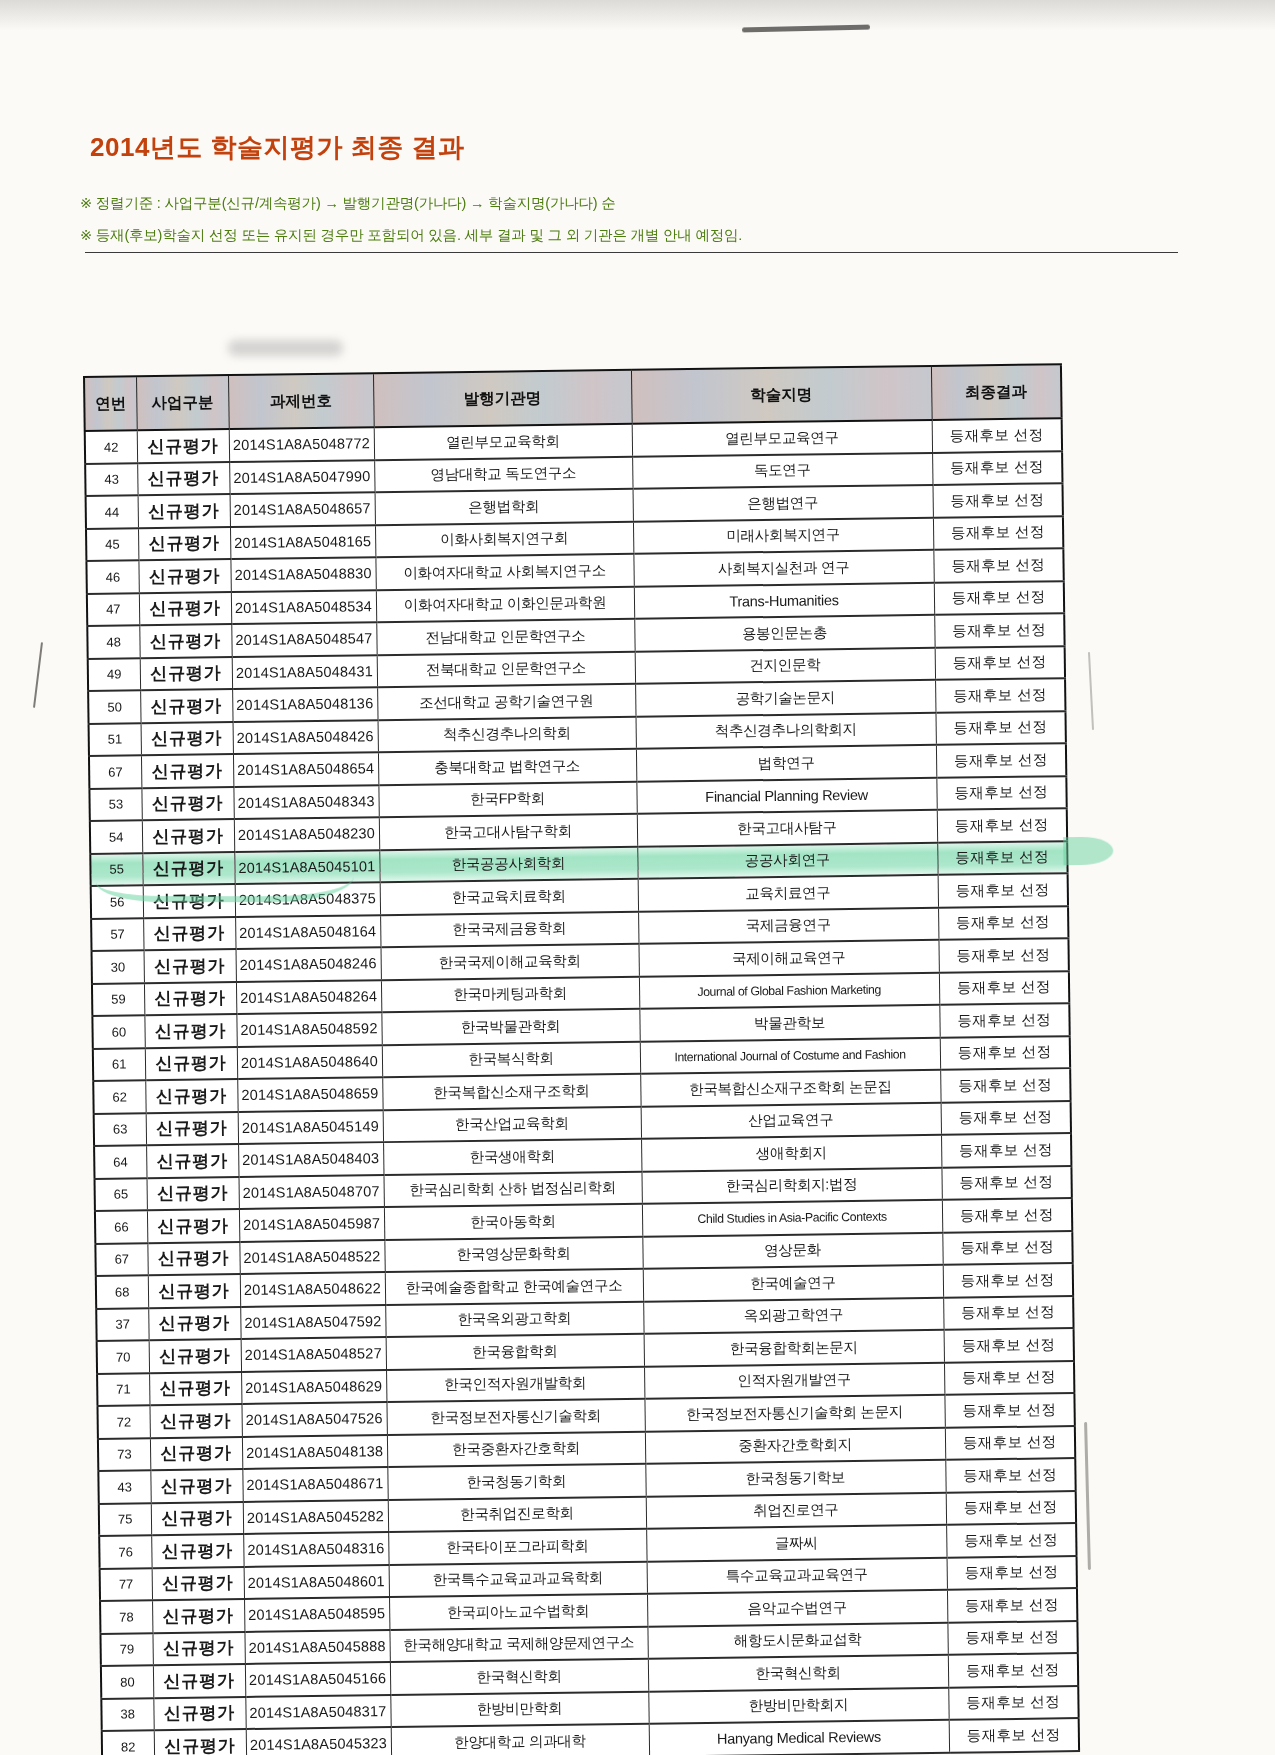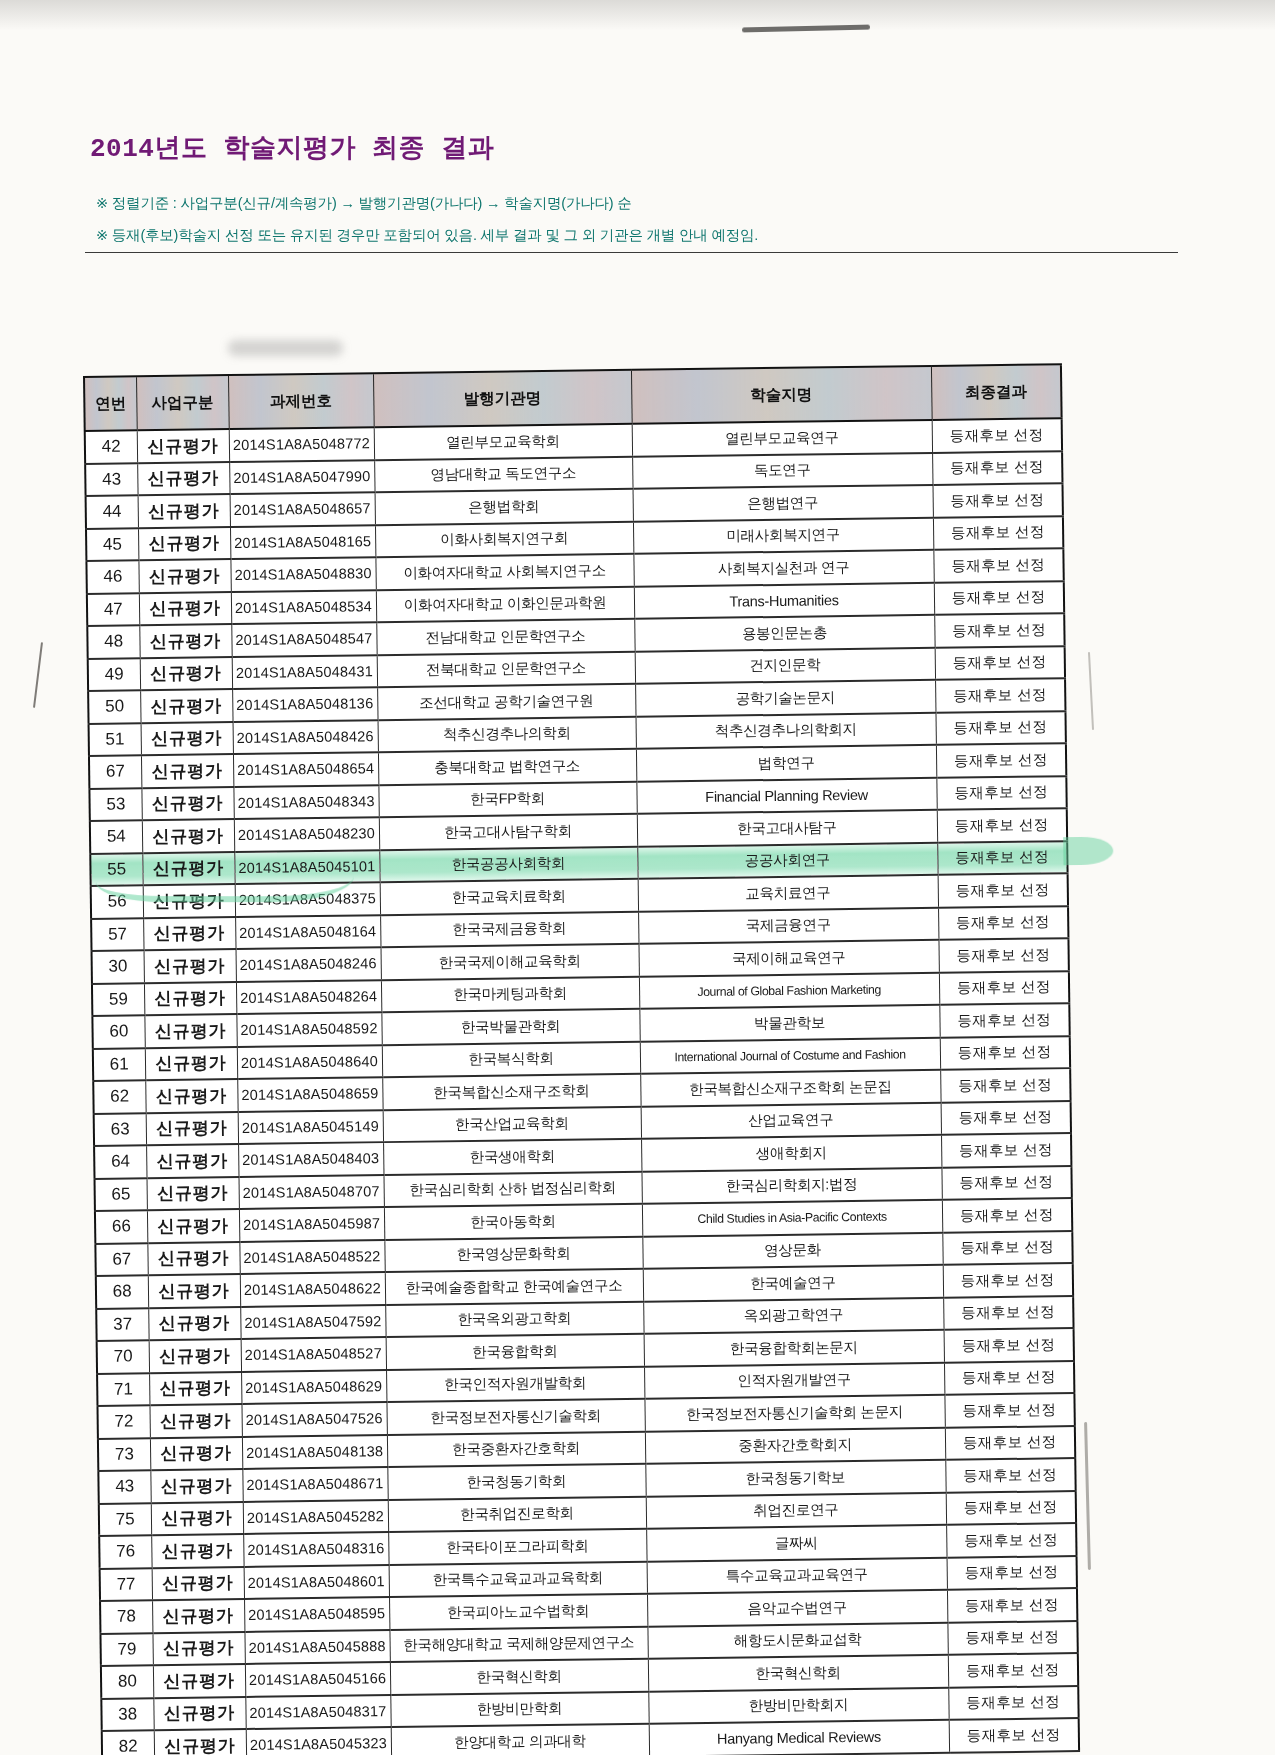--- a/index.html
+++ b/index.html
@@ -16,42 +16,42 @@
   .smudge-table{position:absolute;left:228px;top:340px;width:115px;height:16px;
     background:rgba(110,110,110,.28);filter:blur(4px);border-radius:8px;}
   .hair-left{position:absolute;left:37px;top:642px;width:2px;height:66px;background:#55524e;
     transform:rotate(7deg);opacity:.75;border-radius:2px;}
   .mark-right-1{position:absolute;left:1090px;top:652px;width:2px;height:78px;background:#8a8residual;
     background:#8a867f;transform:rotate(-3deg);opacity:.5;border-radius:2px;}
   .mark-right-2{position:absolute;left:1086px;top:1422px;width:2.5px;height:148px;background:#6f6c66;
     transform:rotate(-1.5deg);opacity:.55;border-radius:3px;}
 
   .title{position:absolute;left:90px;top:130px;margin:0;font-size:26px;font-weight:bold;
-    letter-spacing:.5px;color:#701a75;font-family:Liberation Mono, monospace;}
-  .note{position:absolute;left:96px;margin:0;font-size:14.5px;color:#0f766e;letter-spacing:-.2px;}
+    letter-spacing:.5px;color:#c2410c;}
+  .note{position:absolute;left:80px;margin:0;font-size:14.5px;color:#4d7c0f;letter-spacing:-.2px;}
   .note1{top:194px;}
   .note2{top:226px;}
   .note-rule{position:absolute;left:85px;top:252px;width:1093px;height:0;border:none;
     border-top:1.6px solid #3a3a3a;margin:0;}
 
   .table-wrap{position:absolute;left:83px;top:376px;width:977px;
     transform:rotate(-0.75deg);transform-origin:0 0;}
   table{border-collapse:collapse;width:977px;table-layout:fixed;background:#fff;
     border:2px solid #121212;}
   th{height:50px;font-size:15.5px;font-weight:bold;color:#111;
     border:1px solid #222;border-top:2.5px solid #121212;border-bottom:2px solid #121212;
     background:
       linear-gradient(90deg,rgba(236,160,160,.20),rgba(168,188,236,.22) 22%,rgba(240,205,170,.16) 45%,
         rgba(170,214,240,.22) 66%,rgba(238,180,205,.18) 85%,rgba(180,200,240,.20)),
       #c9c8c6;}
   tr.body-row{height:32.5px;}
   td{padding:0 2px;text-align:center;vertical-align:middle;color:#1a1a1a;
     border:1px solid #2b2b2b;border-top-width:2px;border-bottom-width:2px;
     overflow:hidden;white-space:nowrap;}
-  .col-no{font-size:17px;margin-left:44px;}
+  .col-no{font-size:13px;margin-left:44px;}
   .col-category{font-size:17px;letter-spacing:.8px;font-weight:bold;}
   .col-project-id{font-size:14.5px;letter-spacing:.2px;}
   .col-publisher{font-size:14.5px;letter-spacing:-.3px;}
   .col-journal{font-size:14.5px;letter-spacing:-.3px;}
   .col-result{font-size:14.5px;letter-spacing:.4px;}
   td.tight{font-size:12.3px;letter-spacing:-.4px;}
 
   
   tr.hl td{background:linear-gradient(180deg,
       rgba(118,219,168,.26) 0%,rgba(96,209,155,.58) 28%,

